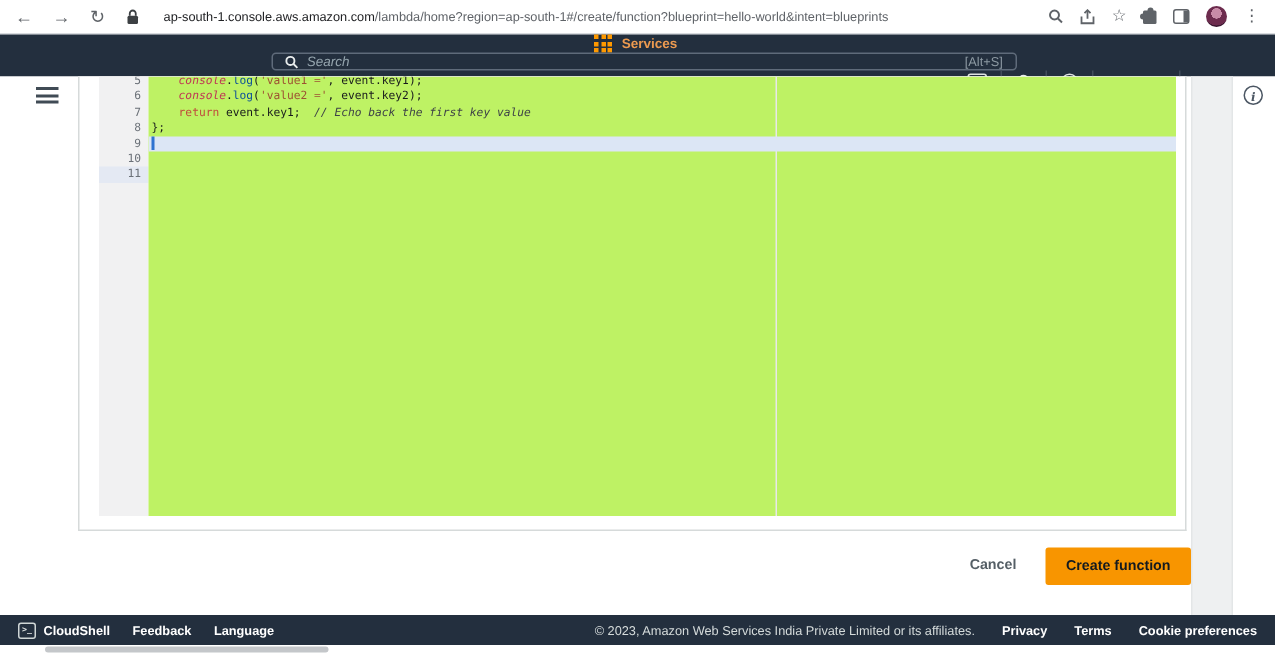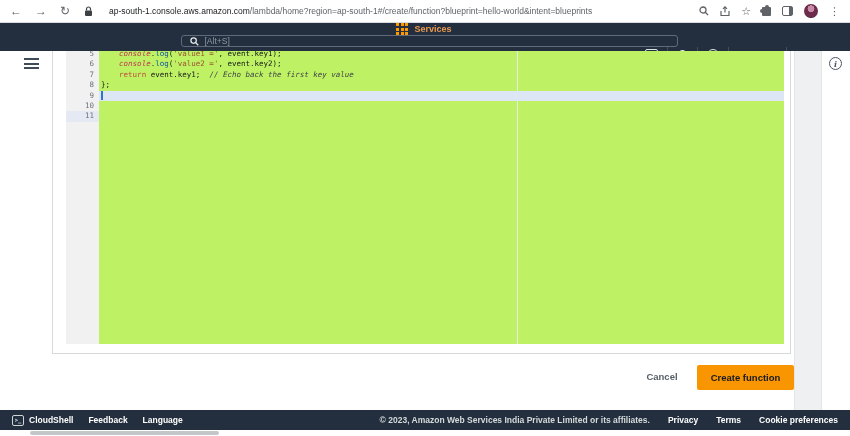--- a/index.html
+++ b/index.html
@@ -126,21 +126,21 @@
     padding:2px 12px; color:#fff; font-size:8.5px; font-weight:700;
   }
   .f-left { display:flex; align-items:center; gap:15px; }
   .f-item { display:flex; align-items:center; gap:5px; cursor:pointer; }
   .f-sq {
     width:12px; height:11px; border:1px solid #cfd6d6; border-radius:2px;
     font:700 5.5px "DejaVu Sans Mono", monospace; color:#dfe3e3;
     display:flex; align-items:center; justify-content:center;
   }
   .f-right { margin-left:auto; display:flex; align-items:center; gap:18px; }
-  .copyright { color:#d5dbdb; font-weight:700;text-align:right; }
+  .copyright { color:#d5dbdb; font-weight:400;text-align:right; }
 
   .hscroll { height:6px; background:#fff; position:relative; }
   .hthumb { position:absolute; left:30px; top:1px; width:189px; height:4px; background:#c4c7ca; border-radius:2px; cursor:grab; }
 </style>
 </head>
 <body>
 
 <div id="app">
 
   <div class="browser-bar">
@@ -192,20 +192,21 @@
           <i></i>
           <i></i>
         </span>
       <span class="lbl">Services</span>
     </div>
     <div class="searchbox">
       <svg width="9" height="9" viewBox="0 0 10 10">
         <circle cx="4" cy="4" r="3" fill="none" stroke="#e8ecec" stroke-width="1.4"></circle>
         <line x1="6.3" y1="6.3" x2="9.2" y2="9.2" stroke="#e8ecec" stroke-width="1.4"></line>
       </svg>
+      <input type="text" placeholder="Search" style="">
       <span class="shortcut">[Alt+S]</span>
     </div>
     <div class="nav-right">
       <span class="sq-ic">&gt;_</span>
       <div class="nav-div"></div>
       <svg width="11" height="12" viewBox="0 0 12 13">
         <path d="M6 1.5 C3.8 1.5 2.8 3.2 2.8 5.2 L2.8 8 L1.5 10 L10.5 10 L9.2 8 L9.2 5.2 C9.2 3.2 8.2 1.5 6 1.5 Z" fill="none" stroke="#e8ecec" stroke-width="1.1"></path>
         <path d="M4.8 11 a1.3 1.3 0 0 0 2.4 0" fill="none" stroke="#e8ecec" stroke-width="1.1"></path>
       </svg>
       <div class="nav-div"></div>

